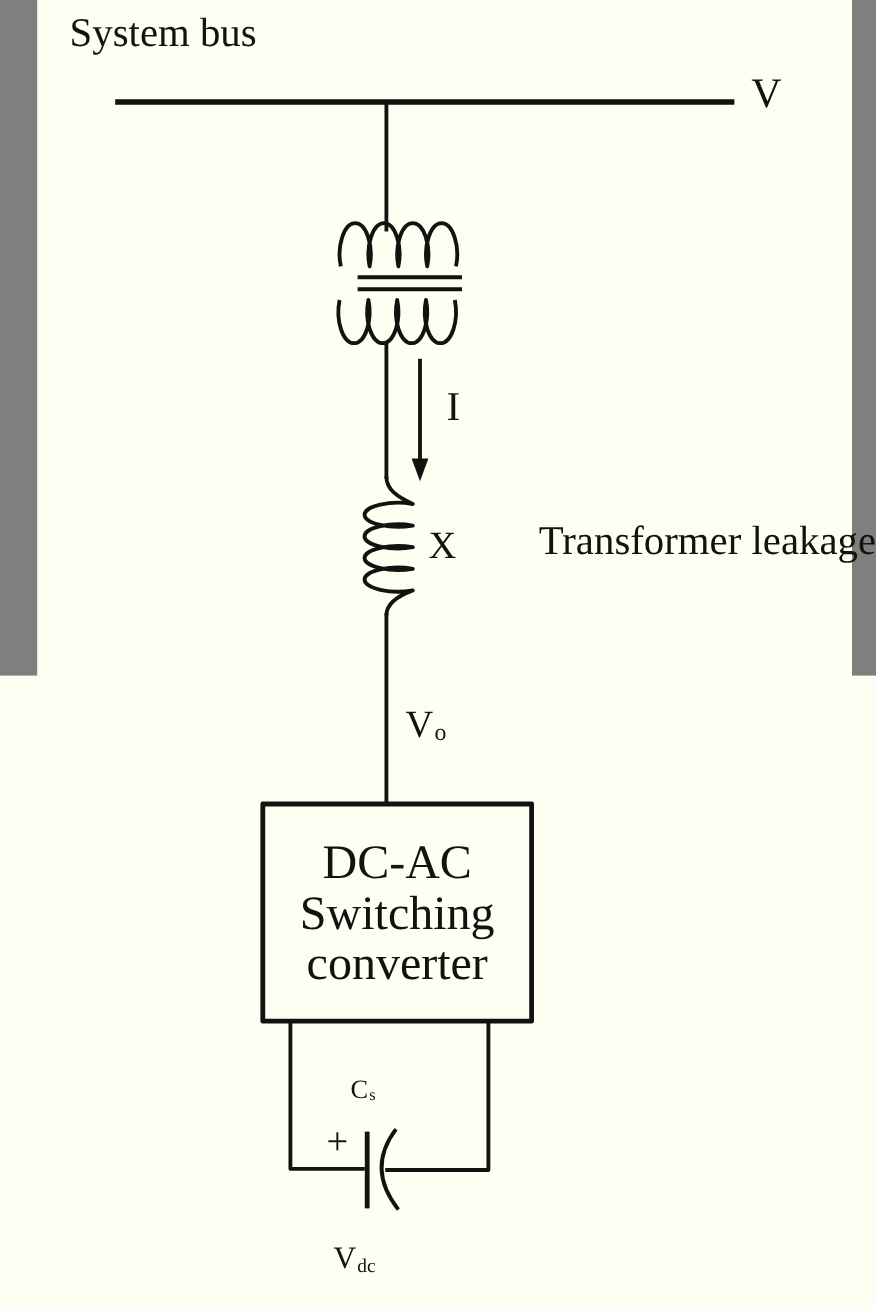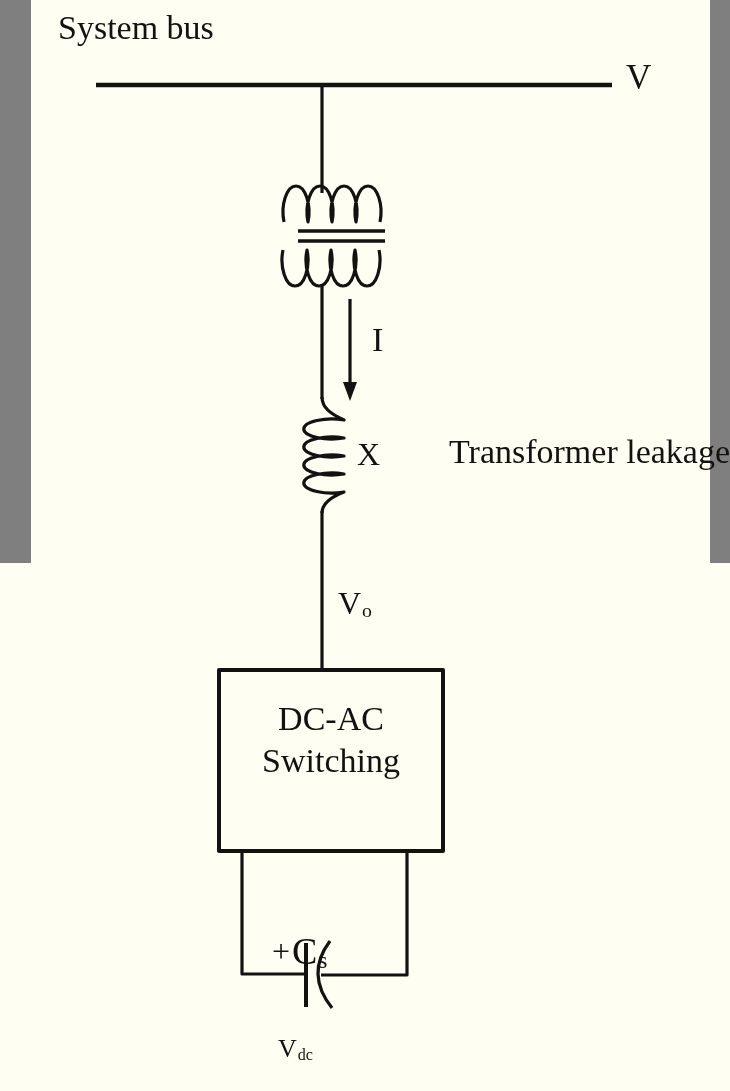--- a/index.html
+++ b/index.html
@@ -44,22 +44,22 @@
     top:0.17em;
     margin-left:1px;
   }
   .system-bus{left:58px;top:11px;font-size:34px;}
   .v-label{left:626px;top:60px;font-size:35px;}
   .coupling{left:406px;top:206px;font-size:34px;line-height:38px;}
   .i-label{left:372px;top:323px;font-size:34px;}
   .x-label{left:357px;top:438px;font-size:32px;}
   .leakage{left:406px;top:433px;font-size:34px;line-height:38px;margin-left:43px;}
   .vo-label{left:338px;top:587px;font-size:32px;}
-  .box-label{left:219px;top:698px;width:224px;text-align:center;font-size:34px;line-height:42px;}
-  .cs-label{left:292px;top:932px;font-size:38px;}
+  .box-label{left:219px;top:698px;width:224px;text-align:center;font-size:40px;line-height:42px;}
+  .cs-label{left:292px;top:897px;font-size:22px;}
   .plus-label{left:272px;top:935px;font-size:32px;}
   .vdc-label{left:278px;top:1036px;font-size:26px;}
   .line{display:block;}
 </style>
 </head>
 <body>
 
 <div class="stage">
 
   <div class="gray-bar left"></div>
@@ -110,20 +110,21 @@
     <span class="line">Transformer leakage</span>
   </div>
 
   <div class="t vo-label">
     <span>V</span><span class="sub">o</span>
   </div>
 
   <div class="t box-label">
     <span class="line">DC-AC</span>
     <span class="line">Switching</span>
+    <span class="line">converter</span>
   </div>
 
   <div class="t cs-label">
     <span>C</span><span class="sub">s</span>
   </div>
 
   <div class="t plus-label">+</div>
 
   <div class="t vdc-label">
     <span>V</span><span class="sub">dc</span>

